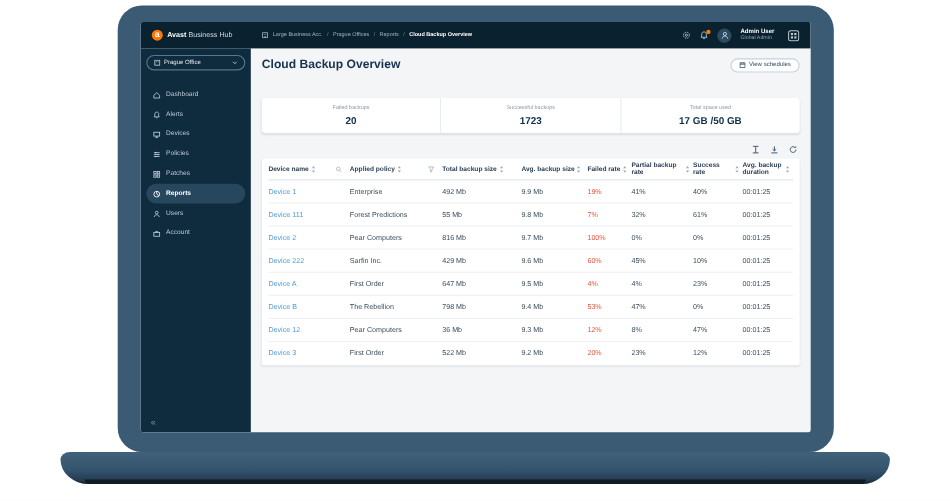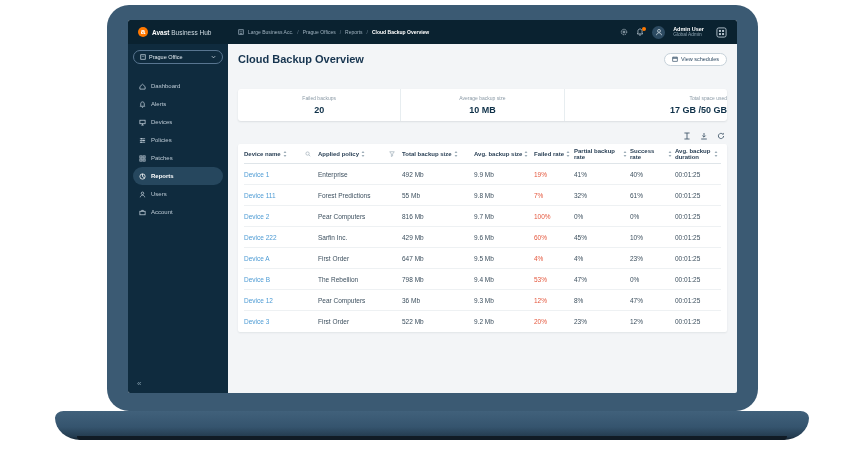--- a/index.html
+++ b/index.html
@@ -54,21 +54,21 @@
   .main { flex:1; padding:8px 10px; min-width:0; }
   .page-header { display:flex; align-items:center; justify-content:space-between; height:14px; }
   .page-title { font-size:11px; font-weight:bold; color:#16344f; }
   .btn-outline { display:flex; align-items:center; gap:3px; background:#ffffff; border:1px solid #c7d2da;
                  border-radius:8px; height:13px; padding:0 7px; font-size:5.5px; color:#2e4a63; cursor:pointer; }
 
   .stats-panel { margin-top:23px; background:#ffffff; border-radius:3px; height:32px; display:flex;
                  box-shadow:0 1px 2px rgba(16,36,50,.10); }
   .stat { flex:1; display:flex; flex-direction:column; align-items:center; justify-content:center; gap:4px;
           border-right:1px solid #e7edf0; }
-  .stat:last-child { border-right:none;align-items:flex-end; }
+  .stat:last-child { border-right:none; }
   .stat-label { font-size:5px; color:#8b9aa6; }
   .stat-value { font-size:9px; font-weight:bold; color:#0e3048; }
 
   .table-tools { margin-top:10px; height:9px; display:flex; justify-content:flex-end; align-items:center; gap:9px;
                  padding-right:2px; color:#44596b; }
   .tool { display:flex; cursor:pointer; }
 
   .table-panel { margin-top:4px; background:#ffffff; border-radius:2px; box-shadow:0 1px 2px rgba(16,36,50,.08);
                  padding:0 6px; }
   .trow { display:grid; grid-template-columns:74px 84px 72px 60px 40px 56px 45px 46px; align-items:center; }
@@ -241,22 +241,22 @@
             <span>View schedules</span>
           </button>
         </div>
 
         <div class="stats-panel">
           <div class="stat">
             <span class="stat-label">Failed backups</span>
             <span class="stat-value">20</span>
           </div>
           <div class="stat">
-            <span class="stat-label">Average backup size</span>
-            <span class="stat-value">10 MB</span>
+            <span class="stat-label">Successful backups</span>
+            <span class="stat-value">1723</span>
           </div>
           <div class="stat">
             <span class="stat-label">Total space used</span>
             <span class="stat-value">17 GB /50 GB</span>
           </div>
         </div>
 
         <div class="table-tools">
           <span class="tool">
             <svg width="8" height="8" viewBox="0 0 8 8">

